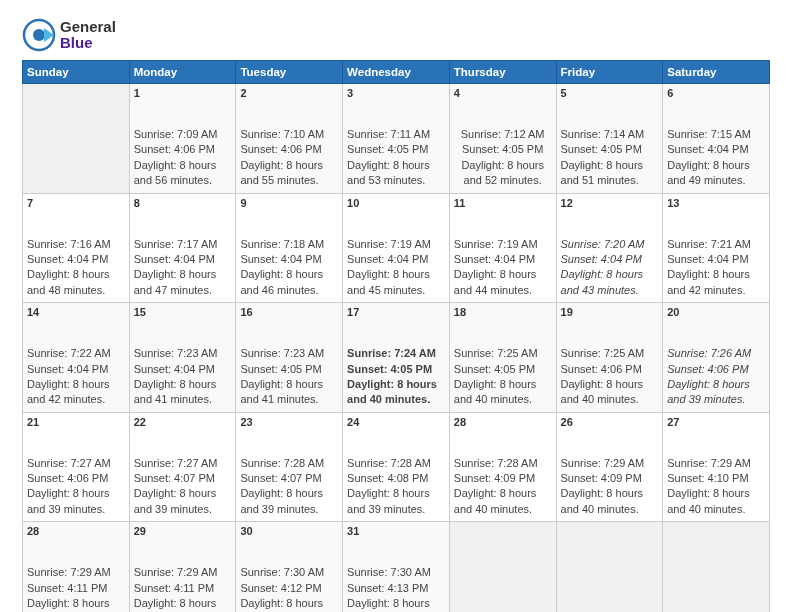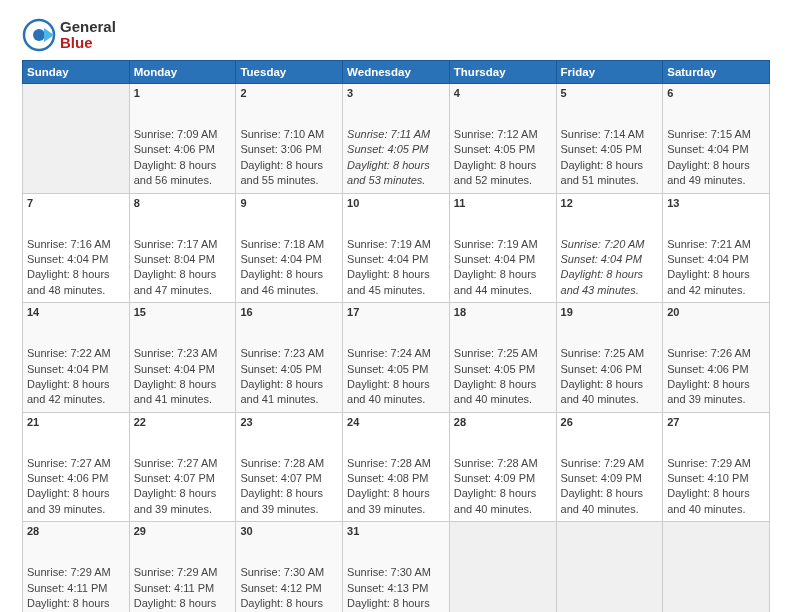--- a/index.html
+++ b/index.html
@@ -99,21 +99,21 @@
             <circle cx="17" cy="17" r="15" fill="none" stroke="#2a72b8" stroke-width="2.5"></circle>
             <circle cx="17" cy="17" r="6" fill="#2a72b8"></circle>
             <polygon points="22,10 32,17 22,24" fill="#4db6e8"></polygon>
           </svg>
         </div>
         <div>
           <div style="font-size:15px;font-weight:bold;line-height:1.1;">
             <span style="color:#333;">General</span>
           </div>
           <div style="font-size:15px;font-weight:bold;line-height:1.1;">
-            <span style="color:#b91c1c;">Blue</span>
+            <span style="color:#4c1d95;">Blue</span>
           </div>
         </div>
       </div>
     </div>
     <div class="title-section">
       <div class="month-title"></div>
       <div class="location"></div>
     </div>
   </div>
 
@@ -135,34 +135,34 @@
           <td>
             <span class="day-num">1</span>
             <div class="day-info" style="white-space: pre-line;">Sunrise: 7:09 AM
 Sunset: 4:06 PM
 Daylight: 8 hours
 and 56 minutes.</div>
           </td>
           <td>
             <span class="day-num">2</span>
             <div class="day-info" style="white-space: pre-line;">Sunrise: 7:10 AM
-Sunset: 3:06 PM
+Sunset: 4:06 PM
 Daylight: 8 hours
 and 55 minutes.</div>
           </td>
           <td>
             <span class="day-num">3</span>
-            <div class="day-info" style="white-space: pre-line; font-style: italic;">Sunrise: 7:11 AM
+            <div class="day-info" style="white-space: pre-line;">Sunrise: 7:11 AM
 Sunset: 4:05 PM
 Daylight: 8 hours
 and 53 minutes.</div>
           </td>
           <td>
             <span class="day-num">4</span>
-            <div class="day-info" style="white-space: pre-line;">Sunrise: 7:12 AM
+            <div class="day-info" style="white-space: pre-line; text-align: center;">Sunrise: 7:12 AM
 Sunset: 4:05 PM
 Daylight: 8 hours
 and 52 minutes.</div>
           </td>
           <td>
             <span class="day-num">5</span>
             <div class="day-info" style="white-space: pre-line;">Sunrise: 7:14 AM
 Sunset: 4:05 PM
 Daylight: 8 hours
 and 51 minutes.</div>
@@ -179,21 +179,21 @@
           <td>
             <span class="day-num">7</span>
             <div class="day-info" style="white-space: pre-line;">Sunrise: 7:16 AM
 Sunset: 4:04 PM
 Daylight: 8 hours
 and 48 minutes.</div>
           </td>
           <td>
             <span class="day-num">8</span>
             <div class="day-info" style="white-space: pre-line;">Sunrise: 7:17 AM
-Sunset: 8:04 PM
+Sunset: 4:04 PM
 Daylight: 8 hours
 and 47 minutes.</div>
           </td>
           <td>
             <span class="day-num">9</span>
             <div class="day-info" style="white-space: pre-line;">Sunrise: 7:18 AM
 Sunset: 4:04 PM
 Daylight: 8 hours
 and 46 minutes.</div>
           </td>
@@ -243,42 +243,42 @@
           </td>
           <td>
             <span class="day-num">16</span>
             <div class="day-info" style="white-space: pre-line;">Sunrise: 7:23 AM
 Sunset: 4:05 PM
 Daylight: 8 hours
 and 41 minutes.</div>
           </td>
           <td>
             <span class="day-num">17</span>
-            <div class="day-info" style="white-space: pre-line;">Sunrise: 7:24 AM
+            <div class="day-info" style="white-space: pre-line; font-weight: bold;">Sunrise: 7:24 AM
 Sunset: 4:05 PM
 Daylight: 8 hours
 and 40 minutes.</div>
           </td>
           <td>
             <span class="day-num">18</span>
             <div class="day-info" style="white-space: pre-line;">Sunrise: 7:25 AM
 Sunset: 4:05 PM
 Daylight: 8 hours
 and 40 minutes.</div>
           </td>
           <td>
             <span class="day-num">19</span>
             <div class="day-info" style="white-space: pre-line;">Sunrise: 7:25 AM
 Sunset: 4:06 PM
 Daylight: 8 hours
 and 40 minutes.</div>
           </td>
           <td>
             <span class="day-num">20</span>
-            <div class="day-info" style="white-space: pre-line;">Sunrise: 7:26 AM
+            <div class="day-info" style="white-space: pre-line; font-style: italic;">Sunrise: 7:26 AM
 Sunset: 4:06 PM
 Daylight: 8 hours
 and 39 minutes.</div>
           </td>
         </tr>
         <tr>
           <td>
             <span class="day-num">21</span>
             <div class="day-info" style="white-space: pre-line;">Sunrise: 7:27 AM
 Sunset: 4:06 PM

